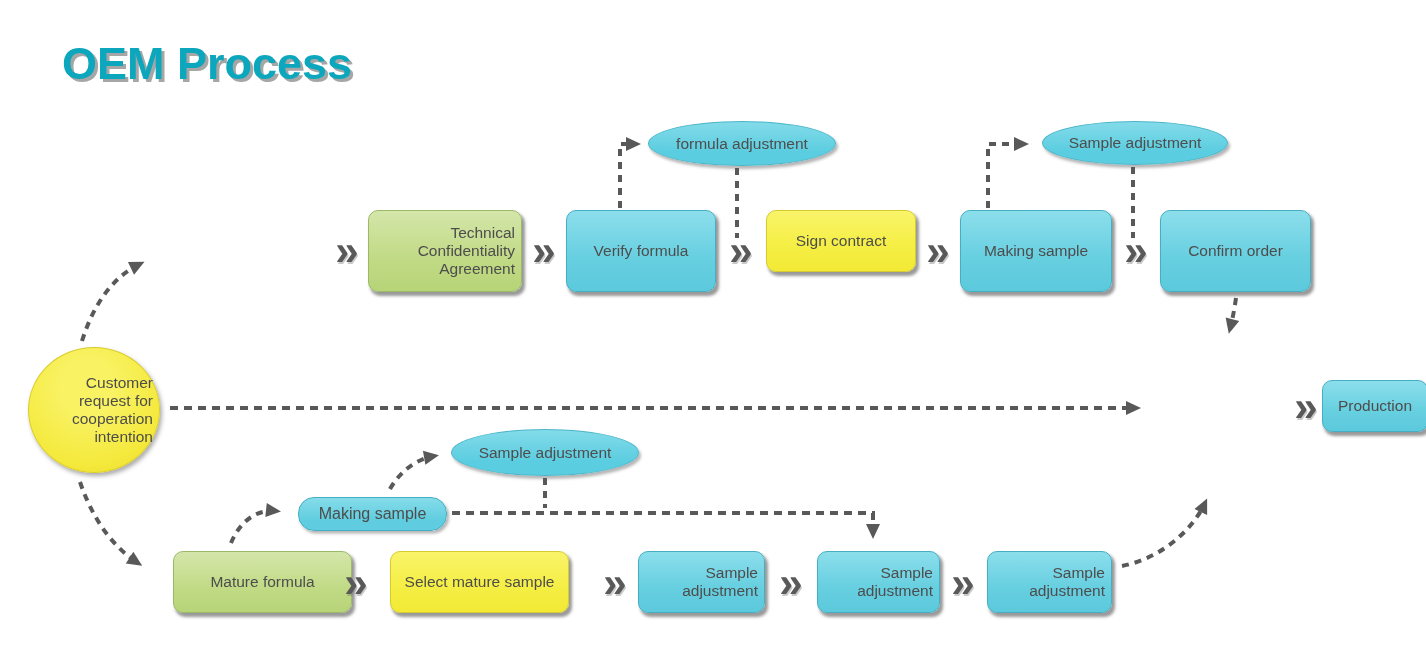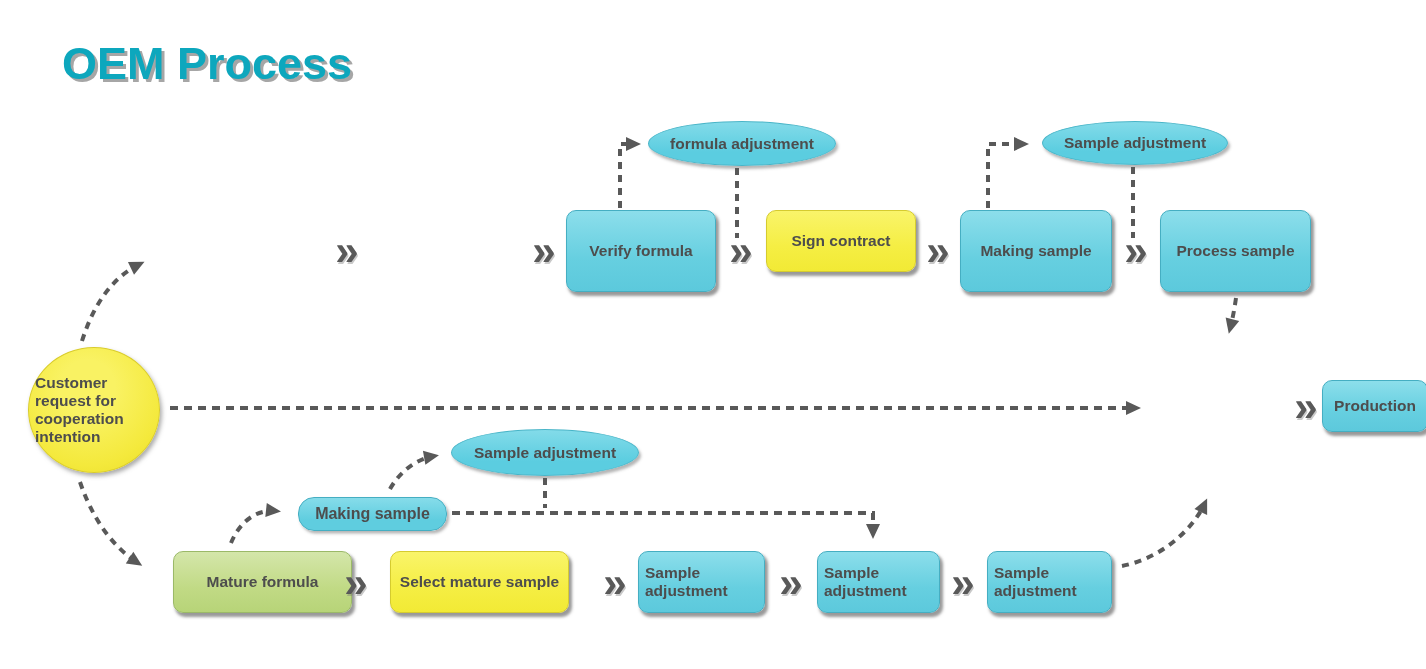--- a/index.html
+++ b/index.html
@@ -7,22 +7,22 @@
     position:relative;width:1426px;height:669px;background:#ffffff;
     overflow:hidden;font-family:"Liberation Sans",sans-serif;
   }
   #title{
     position:absolute;left:62px;top:38px;
     font-size:45px;font-weight:bold;color:#0DA7BD;
     text-shadow:3px 3px 0 #A6A6A6;letter-spacing:0px;white-space:nowrap;
   }
   .node{
     position:absolute;display:flex;align-items:center;justify-content:center;
-    text-align:left;color:#4D4D4D;font-size:15.5px;line-height:1.16;
-    box-sizing:border-box;padding:2px 6px;font-weight:bold;
+    text-align:right;color:#4D4D4D;font-size:15.5px;line-height:1.16;
+    box-sizing:border-box;padding:2px 6px;
   }
   .box{
     border-radius:10px;
     box-shadow:2.5px 3.5px 3px rgba(70,70,70,0.55);
   }
   .cyan{background:linear-gradient(180deg,#8CDEEB 0%,#66CFE0 60%,#5CC9DC 100%);border:1px solid #45AEC2;}
   .green{background:linear-gradient(180deg,#D4E6AA 0%,#C1DA85 60%,#B7D478 100%);border:1px solid #9BB968;}
   .yellow{background:linear-gradient(180deg,#F9F46A 0%,#F5EE43 60%,#F2EA35 100%);border:1px solid #D5CB2F;}
   .ellipse{
     border-radius:50%;
@@ -82,20 +82,23 @@
     <path class="conn fine" d="M 1122 566 C 1158 559 1191 533 1205 503" marker-end="url(#arrow)"></path>
   </svg>
 
   <div class="node circle" style="left:28px;top:347px;width:132px;height:126px;">
     <span>Customer request for cooperation intention</span>
   </div>
 
   <div class="chev" style="left:326px;top:228px;">
       <span>»</span>
     </div>
+  <div class="node box green" style="left:368px;top:210px;width:154px;height:82px;">
+    <span>Technical Confidentiality Agreement</span>
+  </div>
   <div class="chev" style="left:523px;top:228px;">
       <span>»</span>
     </div>
   <div class="node box cyan" style="left:566px;top:210px;width:150px;height:82px;">
     <span>Verify formula</span>
   </div>
   <div class="chev" style="left:720px;top:228px;">
       <span>»</span>
     </div>
   <div class="node box yellow" style="left:766px;top:210px;width:150px;height:62px;">
@@ -104,21 +107,21 @@
   <div class="chev" style="left:917px;top:228px;">
       <span>»</span>
     </div>
   <div class="node box cyan" style="left:960px;top:210px;width:152px;height:82px;">
     <span>Making sample</span>
   </div>
   <div class="chev" style="left:1115px;top:228px;">
       <span>»</span>
     </div>
   <div class="node box cyan" style="left:1160px;top:210px;width:151px;height:82px;">
-    <span>Process sample</span>
+    <span>Confirm order</span>
   </div>
 
   <div class="node ellipse" style="left:648px;top:121px;width:188px;height:45px;">
     <span>formula adjustment</span>
   </div>
   <div class="node ellipse" style="left:1042px;top:121px;width:186px;height:44px;">
     <span>Sample adjustment</span>
   </div>
 
   <div class="chev" style="left:1285px;top:384px;">

